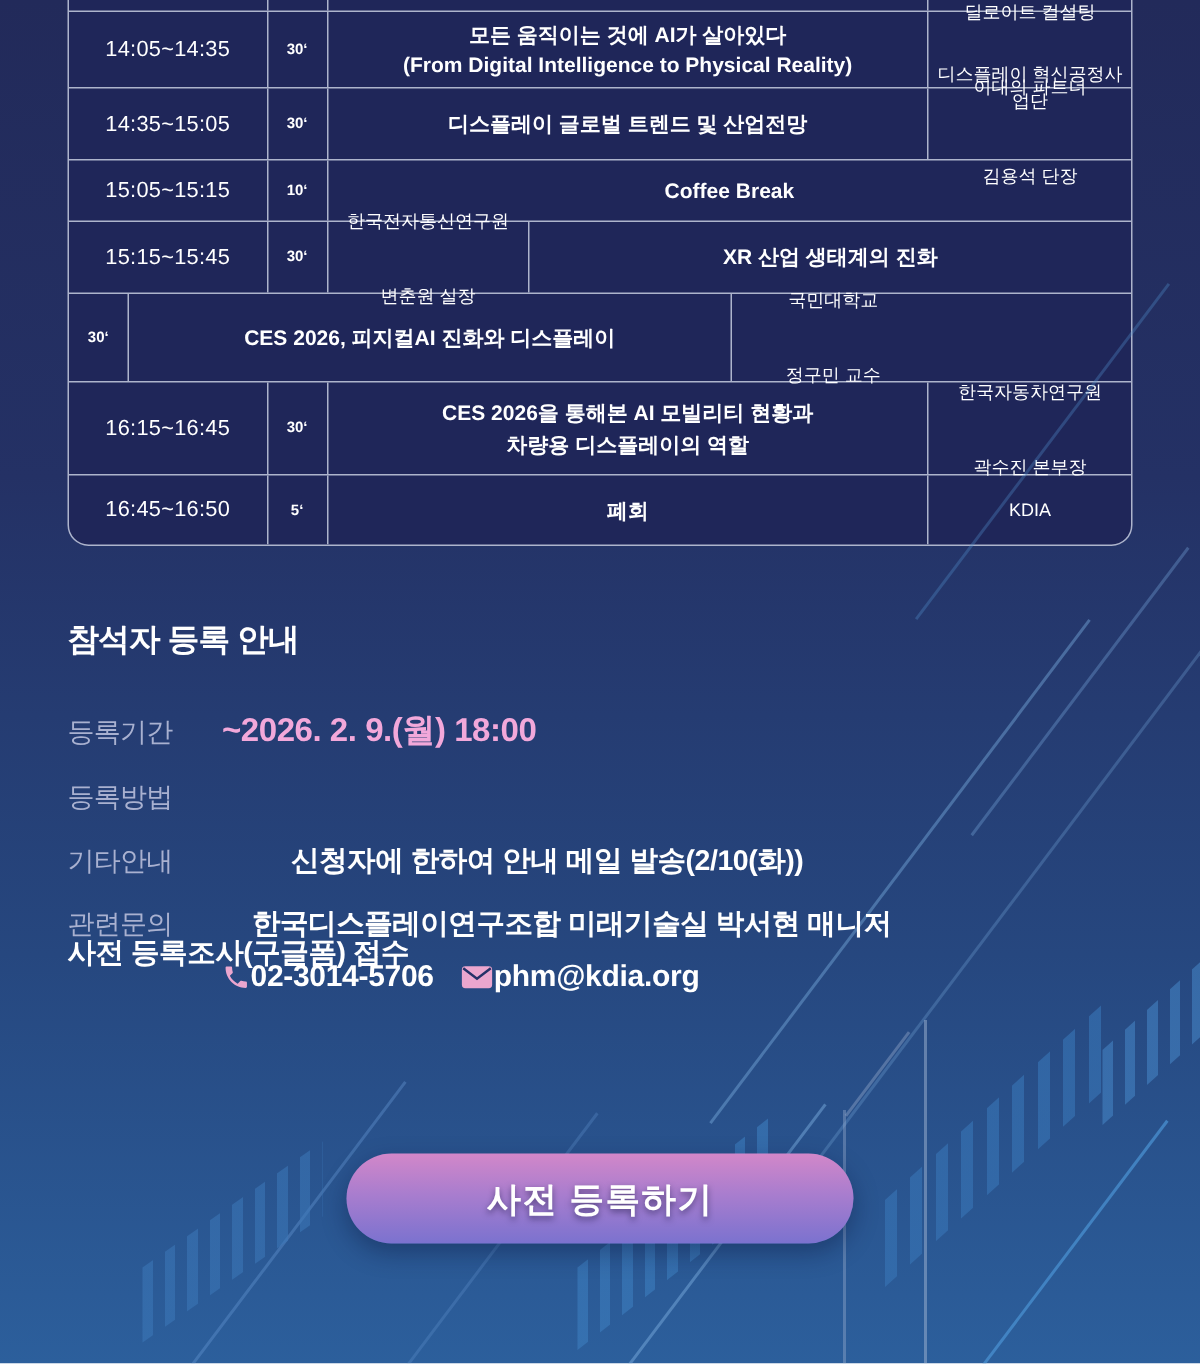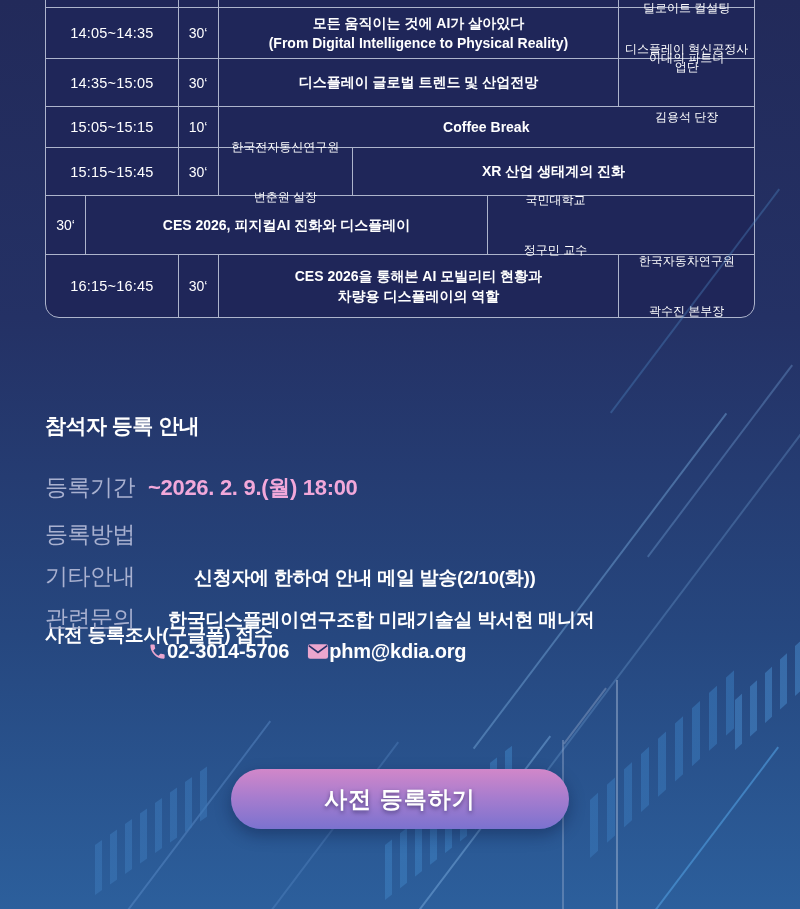--- a/index.html
+++ b/index.html
@@ -15,31 +15,31 @@
   
   .sched{position:absolute;left:45px;top:-1px;width:710px;z-index:1;
     border:1px solid #adb4cc;border-radius:0 0 14px 14px;overflow:hidden;
     background:#1f2659;box-sizing:border-box;}
   .t-row{display:flex;border-bottom:1px solid #adb4cc;box-sizing:border-box;}
   .t-row:last-child{border-bottom:none;}
   .cell{display:flex;flex-direction:column;justify-content:center;align-items:center;
     text-align:center;box-sizing:border-box;border-right:1px solid #adb4cc;color:#ffffff;}
   .cell:last-child{border-right:none;}
   .c-time{width:133px;font-size:14.5px;font-weight:500;letter-spacing:.2px;}
-  .c-dur{width:40px;font-size:14px;font-weight:400;}
+  .c-dur{width:40px;font-size:10px;font-weight:700;}
   .c-title{width:402px;font-size:14px;font-weight:700;line-height:1.45;padding:0 8px;}
   .c-title.span2{width:537px;}
   .c-speaker{width:135px;font-size:12px;font-weight:400;line-height:1.5;padding:0 4px;gap:32px;}
   .h8{height:8px;} .h51{height:51px;} .h48{height:48px;} .h41{height:41px;}
   .h59{height:59px;} .h62{height:62px;} .h46{height:46px;}
   
   .reg-heading{position:absolute;left:45px;top:412px;z-index:1;color:#ffffff;
     font-size:21px;font-weight:800;letter-spacing:-0.5px;}
   .info-row{position:absolute;left:45px;z-index:1;display:flex;align-items:baseline;}
-  .info-label{width:103px;flex:0 0 103px;color:#a9b1d0;font-size:23px;font-weight:500;
+  .info-label{width:103px;flex:0 0 103px;color:#a9b1d0;font-size:18px;font-weight:500;
     letter-spacing:-0.5px;}
   .info-value{color:#ffffff;font-size:19px;font-weight:700;letter-spacing:-0.3px;}
   .info-value.pink{font-size:22px;font-weight:800;}
   .row-1{top:472px;} .row-2{top:519px;flex-direction:column;} .row-3{top:561px;gap:46px;} .row-4{top:603px;gap:20px;}
   .contact-row{position:absolute;left:148px;top:640px;z-index:1;display:flex;
     align-items:center;}
   .contact-text{color:#ffffff;font-size:20px;font-weight:700;letter-spacing:-0.2px;}
   .contact-gap{width:18px;}
   .cicon{display:flex;align-items:center;}
   
@@ -128,20 +128,26 @@
       <div class="cell c-dur">30‘</div>
       <div class="cell c-title">
         <div>CES 2026을 통해본 AI 모빌리티 현황과</div>
         <div>차량용 디스플레이의 역할</div>
       </div>
       <div class="cell c-speaker">
         <div>한국자동차연구원</div>
         <div>곽수진 본부장</div>
       </div>
     </div>
+    <div class="t-row h46">
+      <div class="cell c-time">16:45~16:50</div>
+      <div class="cell c-dur">5‘</div>
+      <div class="cell c-title">폐회</div>
+      <div class="cell c-speaker">KDIA</div>
+    </div>
   </div>
 
   <div class="deco-over">
     <div class="deco dline" style="left:555px;top:300px;width:280px;transform:rotate(-53deg);background:rgba(80,140,200,.35);"></div>
   </div>
 
   <div class="reg-heading">참석자 등록 안내</div>
 
   <div class="info-row row-1">
     <div class="info-label">등록기간</div>

